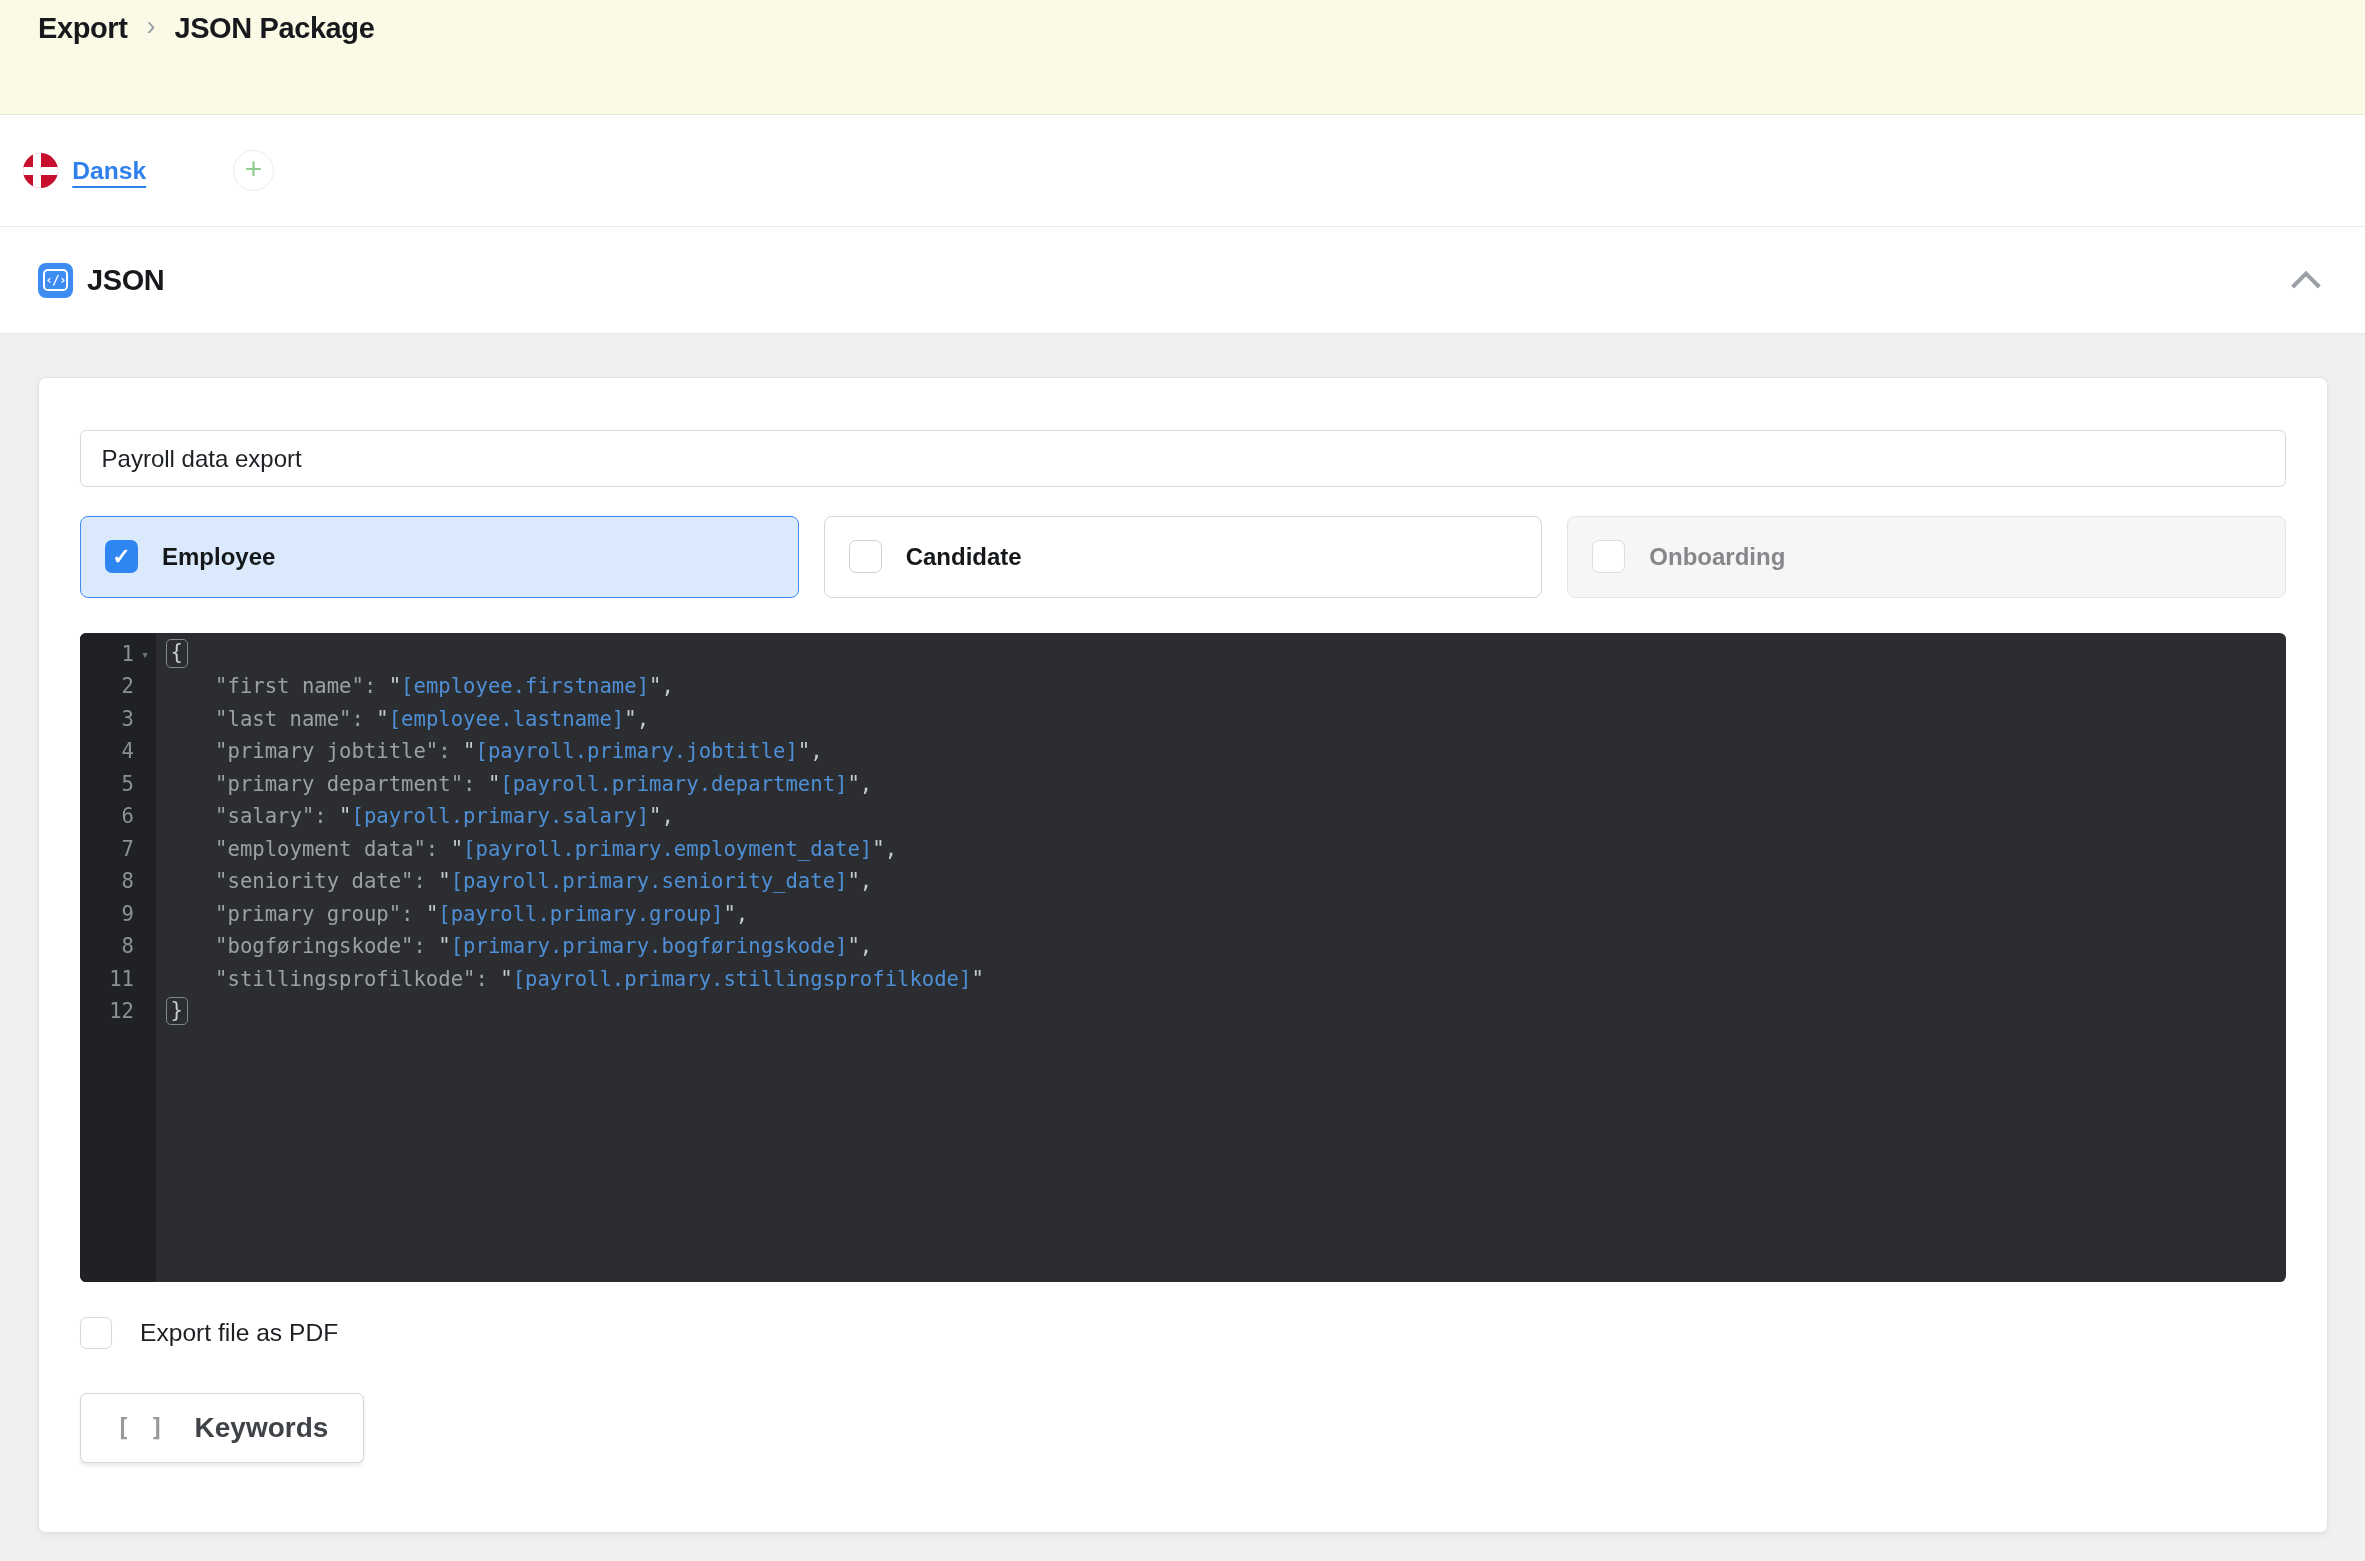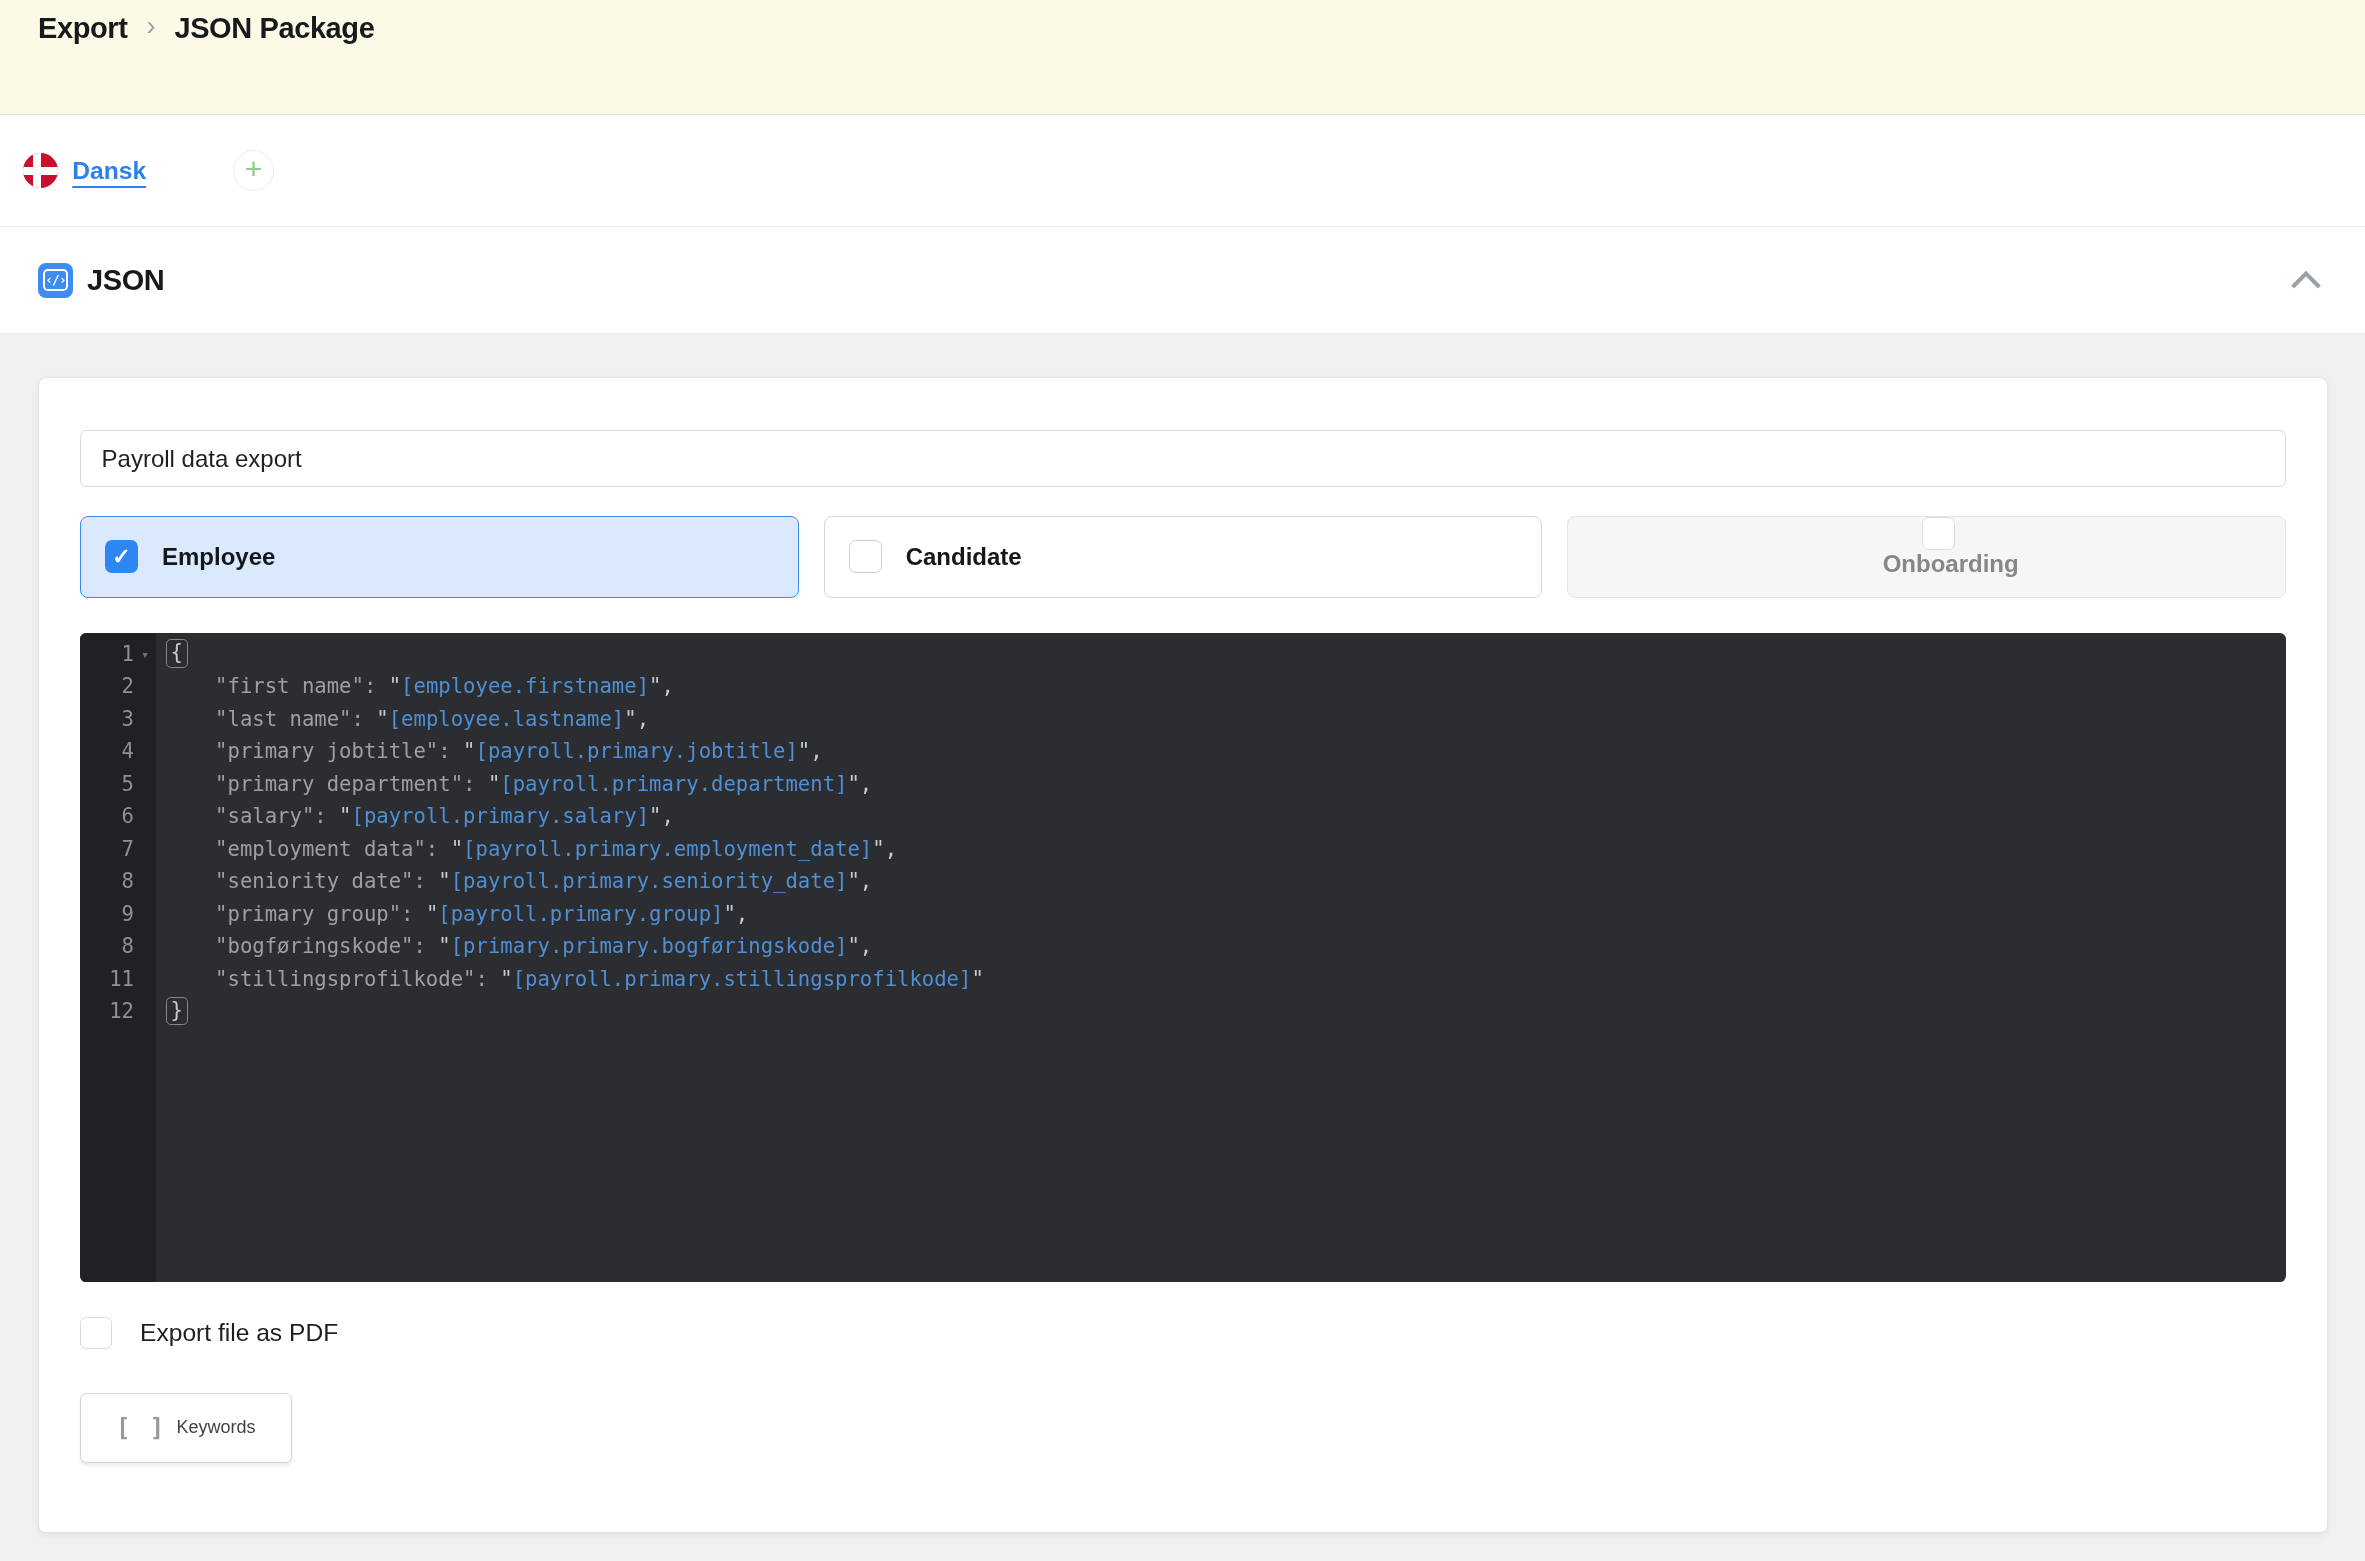--- a/index.html
+++ b/index.html
@@ -45,21 +45,21 @@
   .text-input { width:100%; height:57px; border:1.6px solid #d9d9d9; border-radius:6.3px;
                 padding:0 20.6px; font-size:24px; color:#1d2025; font-family:"Liberation Sans", sans-serif;
                 background:#fff; outline:none; display:block; }
 
   
   .type-row { display:flex; gap:25px; margin-top:28.5px; }
   .type-card { flex:1; height:82px; border-radius:8px; display:flex; align-items:center;
                padding-left:24px; cursor:pointer; }
   .type-card.selected { background:#dbe9fc; border:1.6px solid #3e8bf2; }
   .type-card.default  { background:#ffffff; border:1.6px solid #d7d7d7; }
-  .type-card.muted    { background:#f6f6f6; border:1.6px solid #e4e4e4;flex-direction:column; }
+  .type-card.muted    { background:#f6f6f6; border:1.6px solid #e4e4e4; }
   .cbx { width:33px; height:33px; border-radius:7.1px; flex:none;
          display:flex; align-items:center; justify-content:center; }
   .cbx.checked { background:#2e86f3; }
   .cbx.checked span { color:#ffffff; font-size:22px; font-weight:700; line-height:1; }
   .cbx.empty { background:#ffffff; border:1.6px solid #cfcfcf; }
   .type-card.muted .cbx.empty { border-color:#dddddd; }
   .type-label { margin-left:24px; font-size:24px; font-weight:700; color:#15181b; }
   .type-card.muted .type-label { color:#85878b; font-weight:600; }
 
   
@@ -83,21 +83,21 @@
   
   .pdf-row { display:flex; align-items:center; margin-top:35px; }
   .pdf-cbx { width:32px; height:32px; border:1.6px solid #d9d9d9; border-radius:6.3px; background:#fff; cursor:pointer; flex:none; }
   .pdf-label { margin-left:28px; font-size:24.6px; color:#1d1f23; }
 
   .keywords-btn { margin-top:44px; height:70px; padding:0 35px; background:#ffffff;
                   border:1.6px solid #d4d4d4; border-radius:6.3px; box-shadow:0 2.4px 3.2px rgba(0,0,0,0.08);
                   display:inline-flex; align-items:center; cursor:pointer; }
   .kw-icon { font-family:"DejaVu Sans Mono", monospace; font-size:24px; font-weight:700;
              color:#97999c; letter-spacing:2.4px; }
-  .kw-label { margin-left:10px; font-size:18px; font-weight:400; color:#3f4347; }
+  .kw-label { margin-left:28px; font-size:28px; font-weight:700; color:#3f4347; }
 </style>
 </head>
 <body>
 
 <header class="banner">
   <nav style="display:flex;align-items:center;">
     <span class="crumb">Export</span>
     <span class="crumb-sep">›</span>
     <span class="crumb">JSON Package</span>
   </nav>

